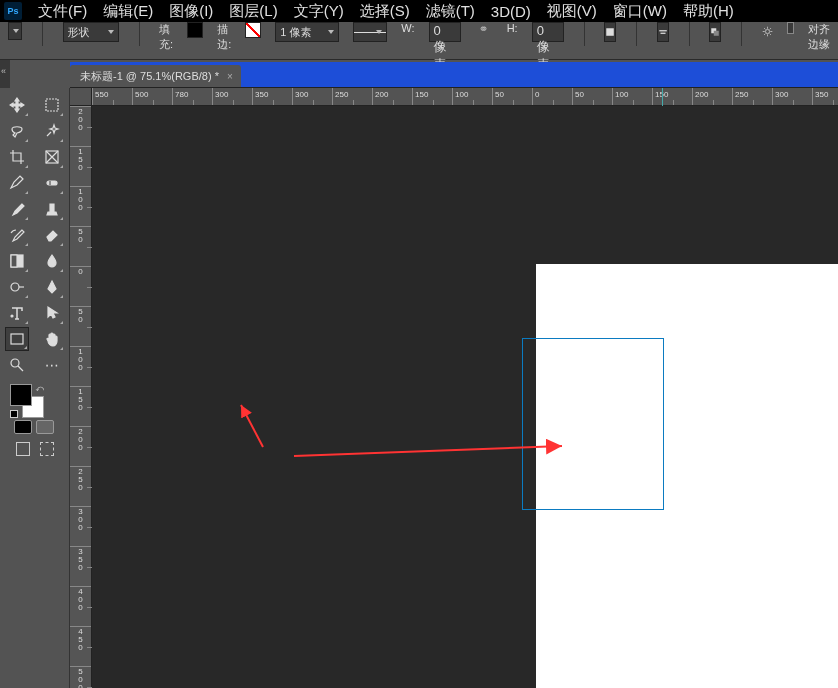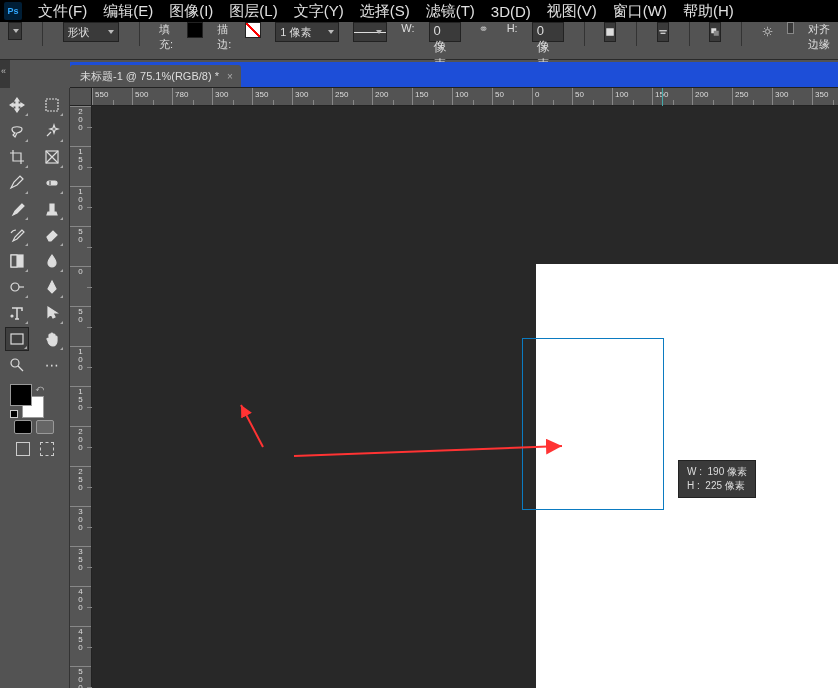--- a/index.html
+++ b/index.html
@@ -505,16 +505,14 @@
     </svg>
     <svg class="arrow" style="left:200px;top:320px" width="280" height="40">
       <defs>
           <marker id="ah2" markerWidth="10" markerHeight="10" refX="8" refY="4" orient="auto">
             <path d="M0 0l8 4-8 4z" fill="#f33"></path>
           </marker>
         </defs>
       <line x1="2" y1="30" x2="270" y2="20" stroke="#f33" stroke-width="2" marker-end="url(#ah2)"></line>
     </svg>
 
-    <div class="size-tooltip" id="size-tooltip" style="left: 586px; top: 354px;">W :  190 像素
-H :  225 像素</div>
   </div>
 </div>
 
 </body></html>

